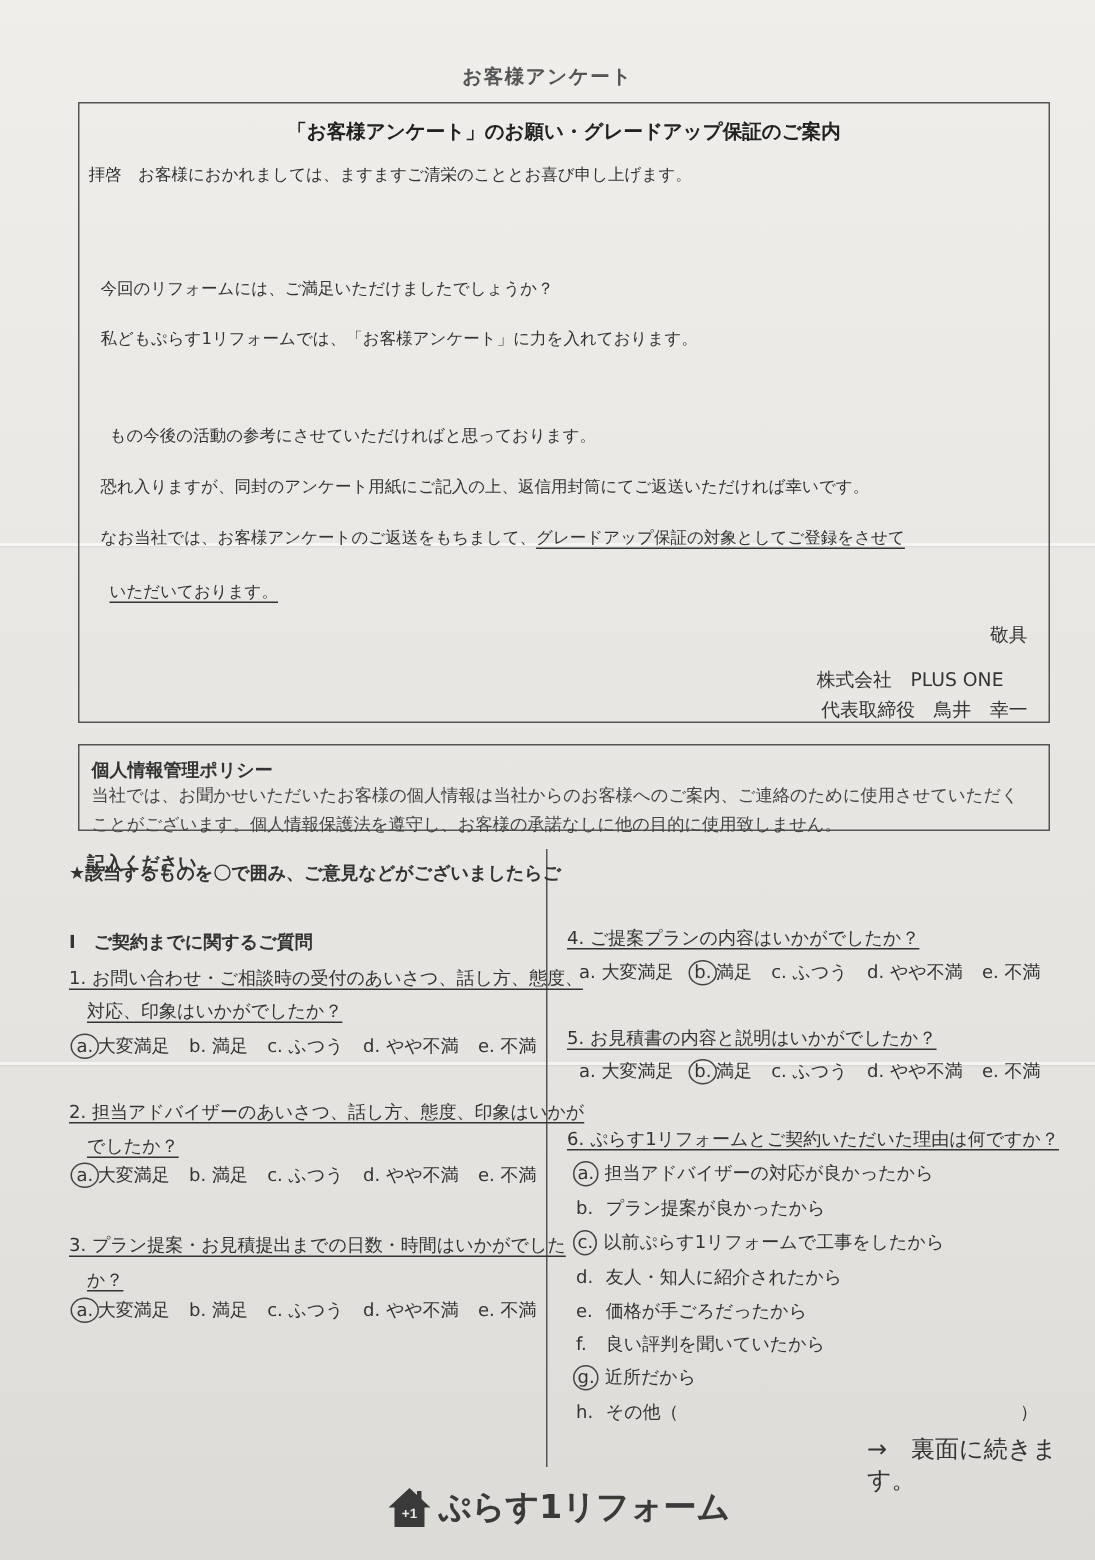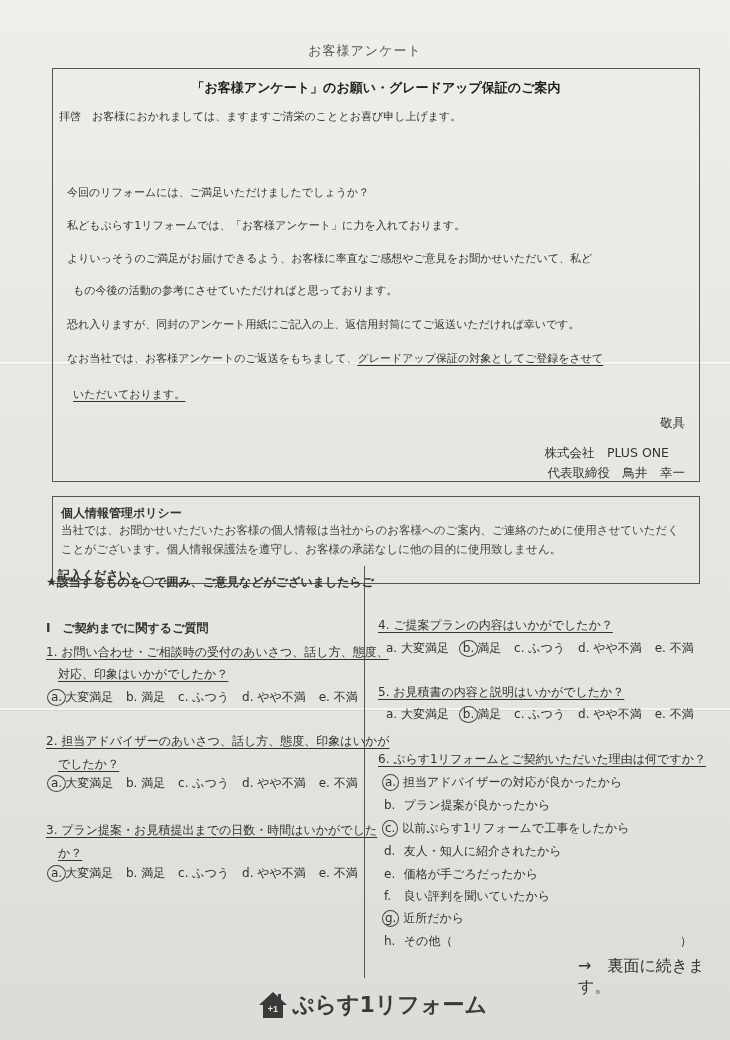--- a/index.html
+++ b/index.html
@@ -14,39 +14,39 @@
     position: absolute; left: 0; top: 0; width: 730px; height: 1040px;
     background: linear-gradient(180deg, #efeeea 0%, #e8e7e3 40%, #e4e3df 70%, #dcdbd7 100%);
   }
   .fold {
     position: absolute; left: 0; width: 730px; height: 2px;
     background: rgba(255,255,255,0.6);
     box-shadow: 0 1px 0 rgba(0,0,0,0.05);
   }
   .doc-title {
     position: absolute; top: 42px; left: 0; width: 730px; text-align: center;
-    font-size: 13px; font-weight: normal; color: #555; letter-spacing: 1px;
+    font-size: 13px; font-weight: bold; color: #555; letter-spacing: 1px;
   }
   .letter-box {
     position: absolute; left: 52px; top: 68px; width: 648px; height: 414px;
     border: 1.3px solid #555;
   }
   .letter-heading {
     position: absolute; top: 10px; left: 0; width: 100%; text-align: center;
     font-size: 13px; font-weight: bold; color: #222;
   }
   .letter-line {
     position: absolute; left: 14px; font-size: 11px; color: #333; white-space: nowrap;
   }
   .underline { text-decoration: underline; text-underline-offset: 3px; }
   .sign {
     position: absolute; right: 14px; font-size: 12.5px; color: #333; text-align: left; white-space: nowrap;
   }
   .policy-box {
-    position: absolute; left: 52px; top: 496px; width: 648px; height: 88px;
+    position: absolute; left: 52px; top: 496px; width: 648px; height: 58px;
     border: 1.3px solid #555;
     font-family: Liberation Mono, monospace;
   }
   .policy-title { position: absolute; left: 8px; top: 8px; font-size: 12px; font-weight: bold; color: #333; }
   .policy-text { position: absolute; left: 8px; font-size: 11.5px; color: #444; white-space: nowrap; }
   .divider-v {
     position: absolute; left: 364px; top: 566px; width: 1.3px; height: 412px; background: #555;
   }
   .instr { position: absolute; font-size: 12px; font-weight: bold; color: #333; white-space: nowrap; }
   .q-text { position: absolute; font-size: 12px; color: #333; white-space: nowrap; }
@@ -77,21 +77,20 @@
   <div class="fold" style="top:362px"></div>
   <div class="fold" style="top:708px"></div>
 
   <div class="doc-title">お客様アンケート</div>
 
   <div class="letter-box">
     <div class="letter-heading">「お客様アンケート」のお願い・グレードアップ保証のご案内</div>
     <div class="letter-line" style="top:40px; left:6px">拝啓　お客様におかれましては、ますますご清栄のこととお喜び申し上げます。</div>
     <div class="letter-line" style="top:116px">今回のリフォームには、ご満足いただけましたでしょうか？</div>
     <div class="letter-line" style="top:149px">私どもぷらす1リフォームでは、「お客様アンケート」に力を入れております。</div>
-    <div class="letter-line" style="top:182px">よりいっそうのご満足がお届けできるよう、お客様に率直なご感想やご意見をお聞かせいただいて、私ど</div>
     <div class="letter-line" style="top:214px; left:20px">もの今後の活動の参考にさせていただければと思っております。</div>
     <div class="letter-line" style="top:248px">恐れ入りますが、同封のアンケート用紙にご記入の上、返信用封筒にてご返送いただければ幸いです。</div>
     <div class="letter-line" style="top:282px">
       <span>なお当社では、お客様アンケートのご返送をもちまして、</span><span class="underline">グレードアップ保証の対象としてご登録をさせて</span>
     </div>
     <div class="letter-line underline" style="top:318px; left:20px">いただいております。</div>
     <div class="sign" style="top:346px">敬具</div>
     <div class="sign" style="top:376px; right:30px">株式会社　PLUS ONE</div>
     <div class="sign" style="top:396px">代表取締役　鳥井　幸一</div>
   </div>

